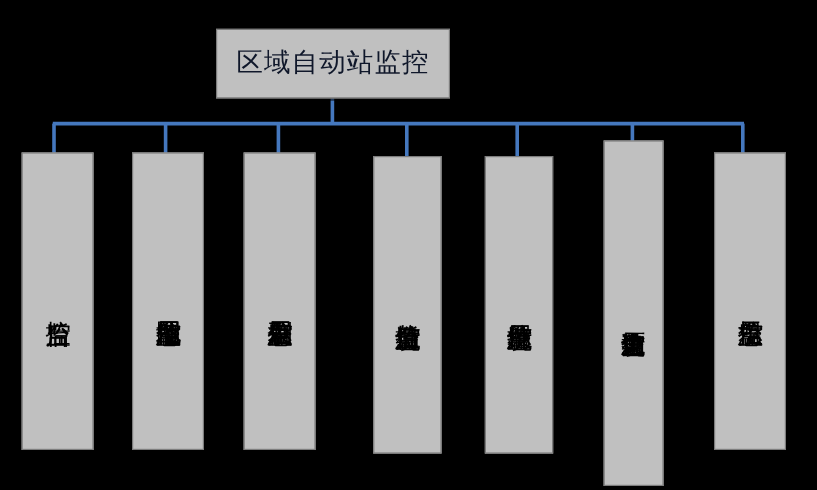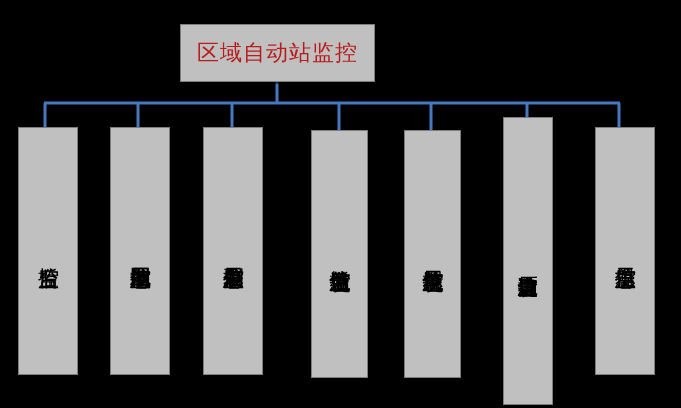--- a/index.html
+++ b/index.html
@@ -41,21 +41,21 @@
   }
   .node-root {
     left: 180px;
     top: 24px;
     width: 195px;
     height: 58px;
   }
   .node-root .label {
     font-size: 22px;
     line-height: 1.1;
-    color: #b91c1c;
+    color: #0f172a;
     letter-spacing: 1px;
     white-space: nowrap;
   }
   .node-child {
     
   }
   .node-child .label {
     writing-mode: vertical-rl;
     text-orientation: upright;
     font-size: 21px;

